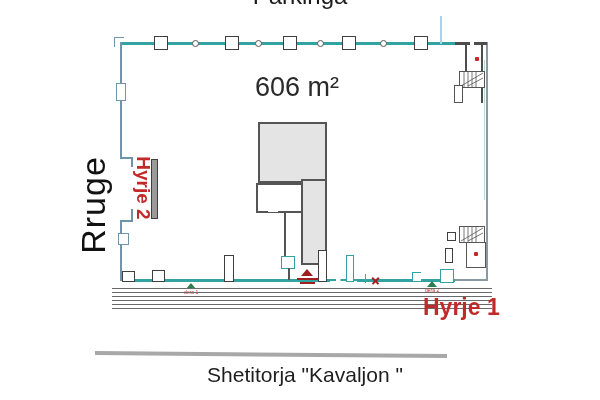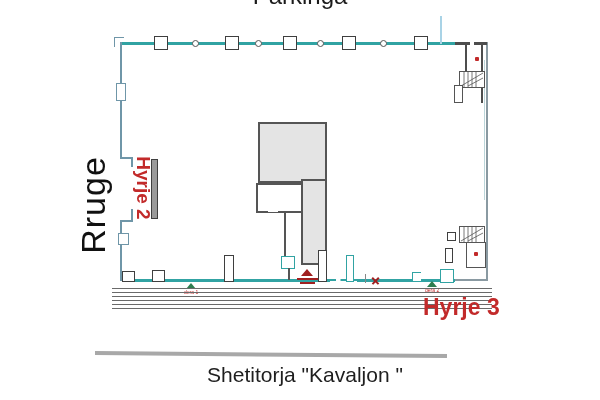--- a/index.html
+++ b/index.html
@@ -102,20 +102,21 @@
   <div class="abs" style="left:454px;top:85px;width:7px;height:16px;background:#fff;border:1.3px solid #555;"></div>
 
   <div class="abs" style="left:258px;top:122px;width:65px;height:57px;background:var(--core-fill);border:2px solid #555;"></div>
   <div class="abs" style="left:301px;top:179px;width:22px;height:82px;background:var(--core-fill);border:2px solid #555;"></div>
   <div class="abs" style="left:256px;top:183px;width:43px;height:26px;background:#fff;border:2px solid #555;"></div>
   <div class="abs" style="left:268px;top:209px;width:10px;height:3px;background:#fff;"></div>
   <div class="abs" style="left:284px;top:213px;width:1.5px;height:44px;background:#555;"></div>
   <div class="tealcol" style="left:281px;top:256px;width:12px;height:11px;"></div>
   <div class="abs" style="left:288px;top:268px;width:1.5px;height:12px;background:#555;"></div>
 
+  <div class="lbl" style="left:255px;top:72px;font-size:27px;color:#2a2a2a;">606 m²</div>
 
   <div class="col" style="left:122px;top:271px;width:11px;height:9px;"></div>
   <div class="col" style="left:152px;top:270px;width:11px;height:10px;"></div>
   <div class="col" style="left:224px;top:255px;width:8px;height:25px;"></div>
   <div class="col" style="left:318px;top:250px;width:7px;height:30px;"></div>
   <div class="tealcol" style="left:346px;top:255px;width:6px;height:25px;"></div>
   <div class="abs" style="left:412px;top:272px;width:8px;height:8px;background:#fff;border-top:1.3px solid var(--wall-teal);border-left:1.3px solid var(--wall-teal);"></div>
   <div class="tealcol" style="left:440px;top:269px;width:12px;height:12px;"></div>
 
   <svg class="abs" style="left:459px;top:226px;" width="26" height="17" viewBox="0 0 26 17">
@@ -150,19 +151,19 @@
 
   <div>
       <div class="wline" style="top: 288px;"></div>
       <div class="wline" style="top: 292px;"></div>
       <div class="wline" style="top: 296px;"></div>
       <div class="wline" style="top: 300px;"></div>
       <div class="wline" style="top: 304px;"></div>
       <div class="wline" style="top: 308px;"></div>
     </div>
 
-  <div class="lbl" style="left:423px;top:294px;font-size:23px;font-weight:bold;color:var(--red);">Hyrje 3</div>
+  <div class="lbl" style="left:423px;top:294px;font-size:23px;font-weight:bold;color:var(--red);">Hyrje 1</div>
 
   <div class="abs" style="left:95px;top:351px;width:352px;height:4px;background:var(--sep-gray);transform:rotate(0.5deg);transform-origin:left center;"></div>
 
   <div class="lbl" style="left:305px;top:363px;transform:translateX(-50%);font-size:21px;color:#1e1e1e;">Shetitorja "Kavaljon "</div>
 
 </div>
 
 </body></html>

